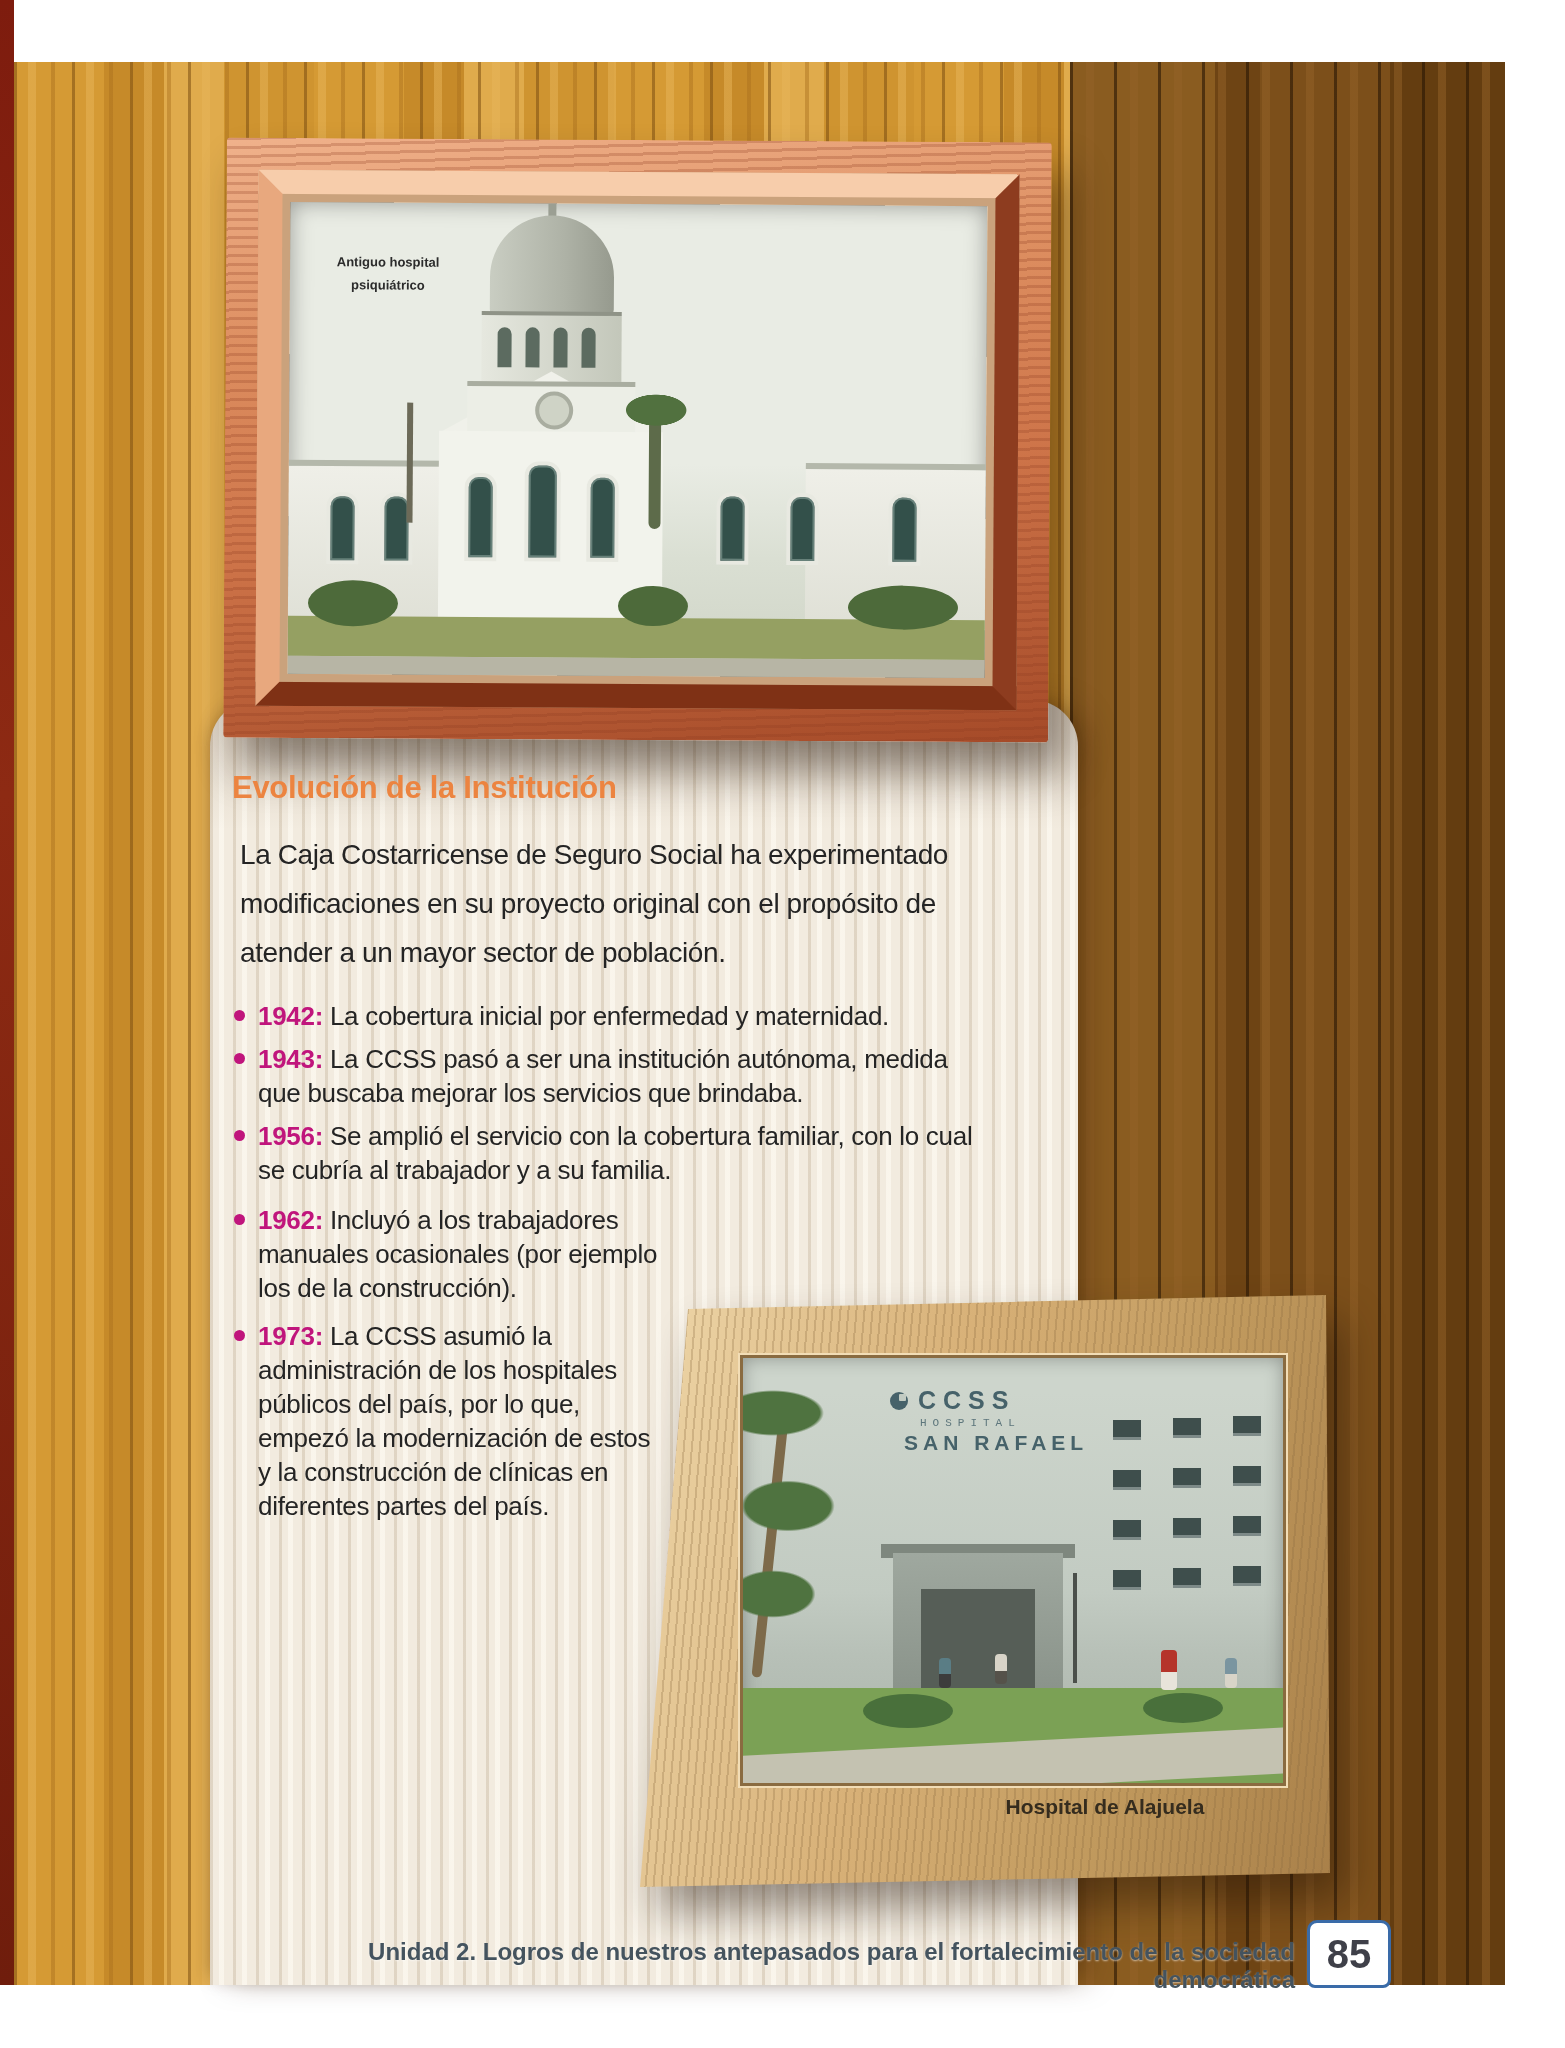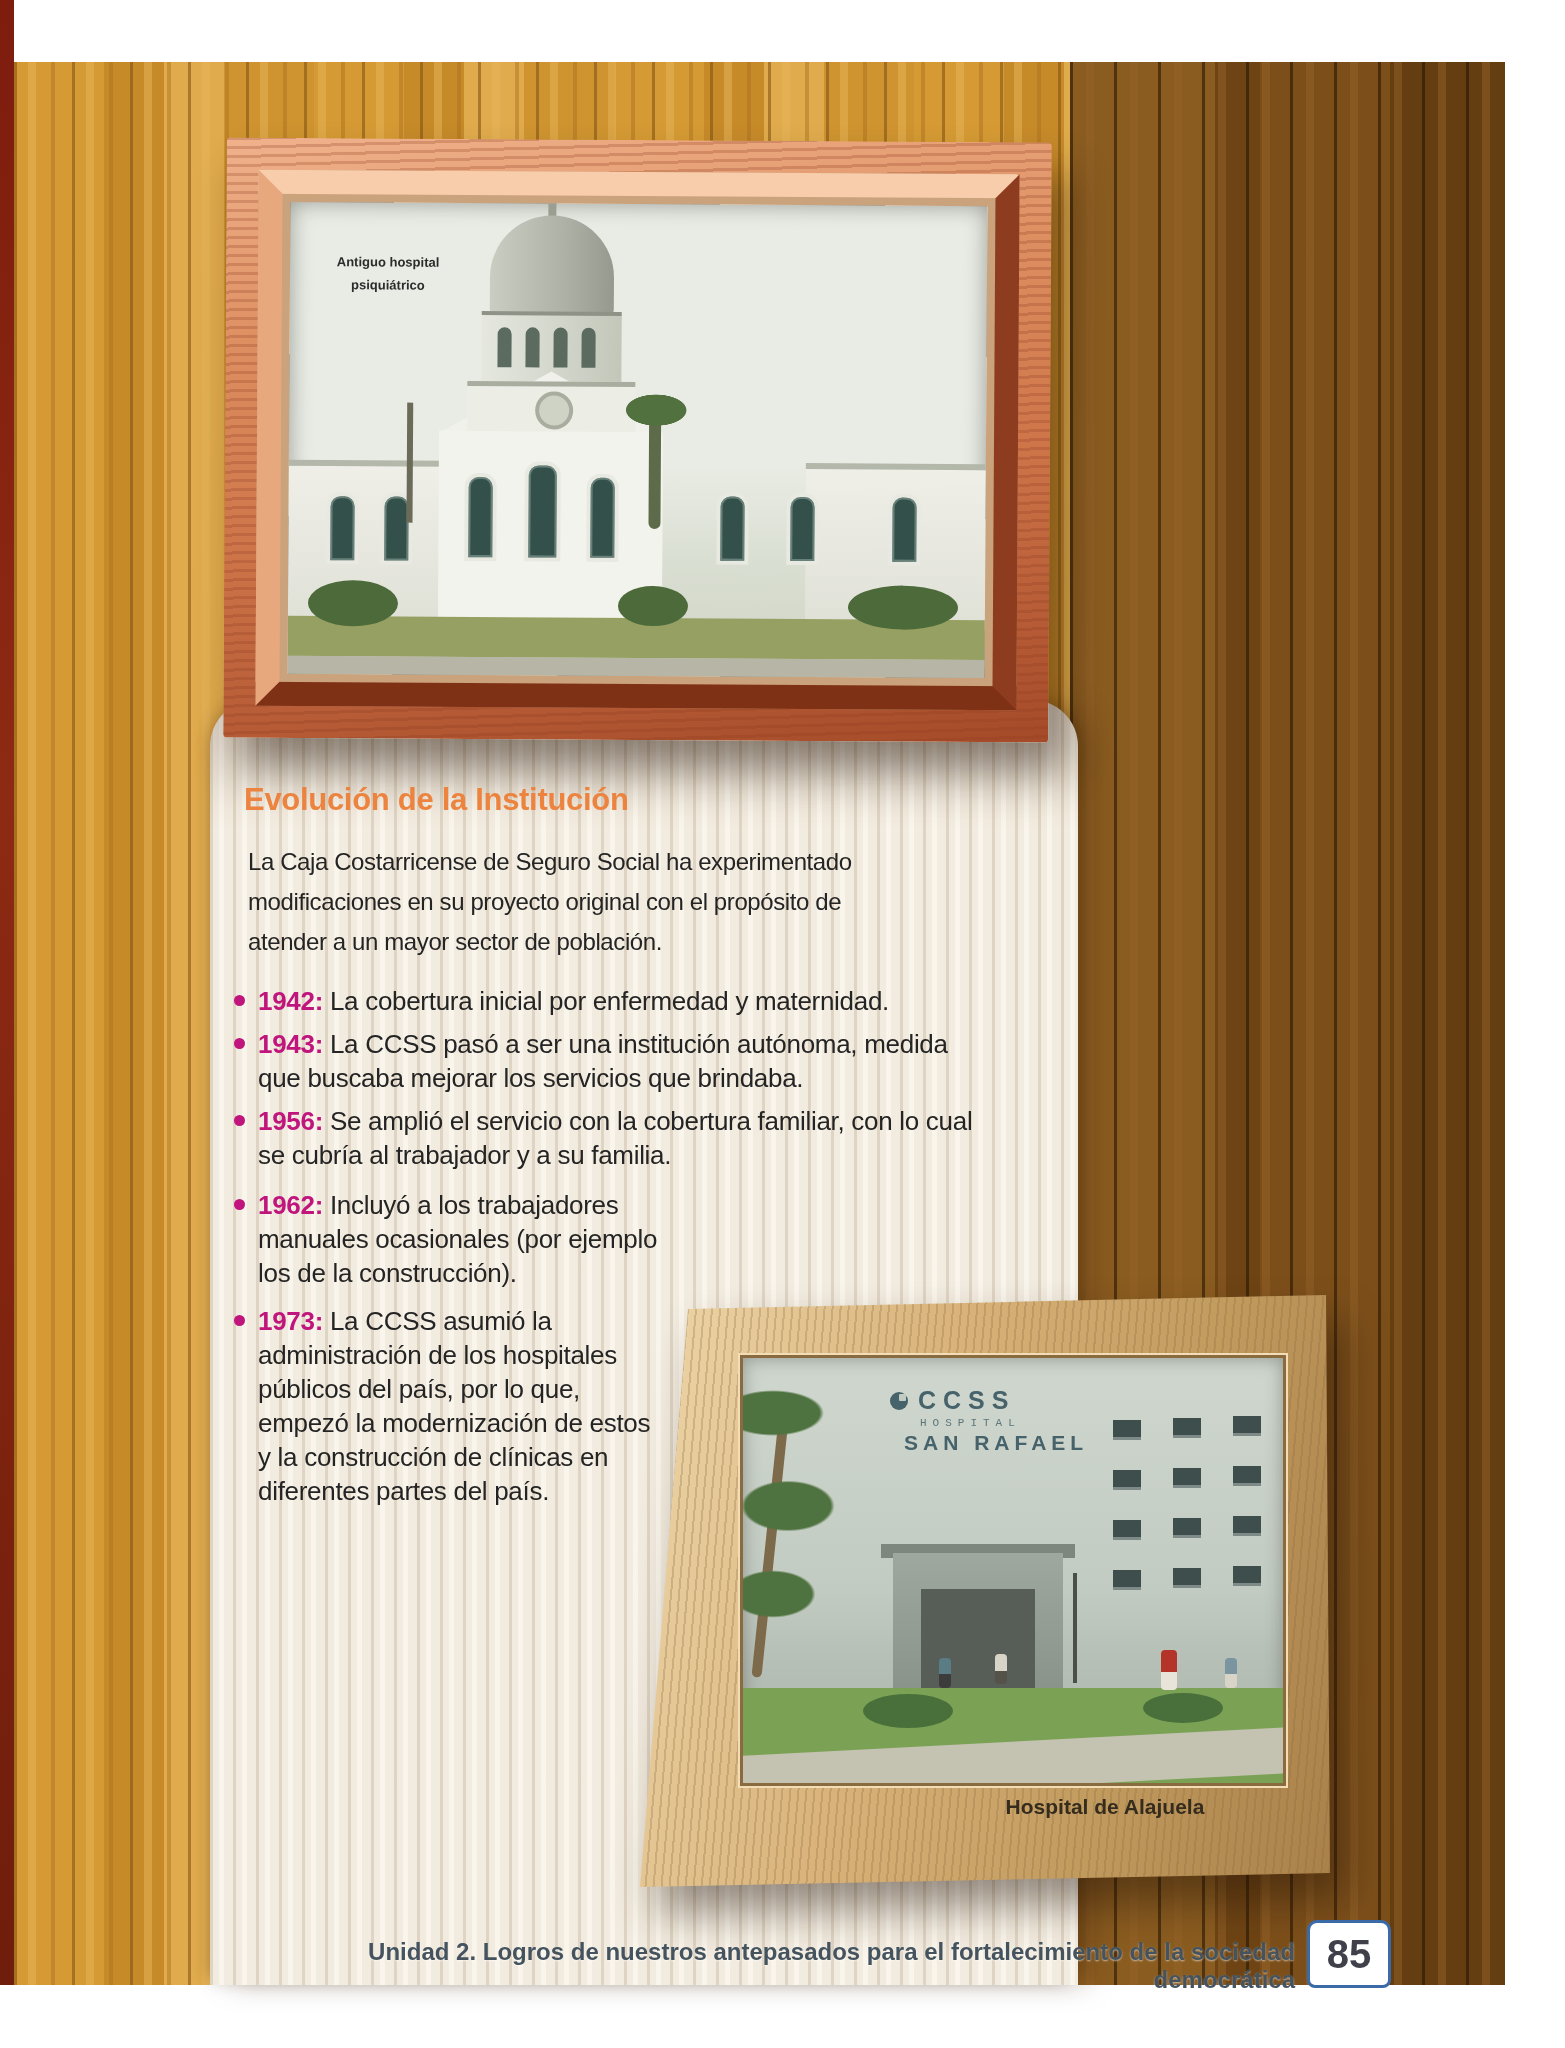--- a/index.html
+++ b/index.html
@@ -101,22 +101,22 @@
   .p2-hedge{position:absolute;border-radius:50%;background:#49703b;}
   .palm2{position:absolute;left:22px;top:60px;width:10px;height:260px;background:#7d6a4a;border-radius:5px;transform:rotate(6deg);}
   .frond{position:absolute;border-radius:50%;background:radial-gradient(ellipse,#4f7340 0 55%,rgba(0,0,0,0) 60%);}
   .person{position:absolute;width:12px;height:30px;border-radius:4px;}
   .pole{position:absolute;width:4px;height:110px;background:#4a4f4a;}
   .caption2{position:absolute;left:300px;top:500px;width:330px;text-align:center;
     font-size:21px;font-weight:bold;color:#352c1e;}
 
   
   .content{position:absolute;left:232px;top:772px;width:810px;color:#242424;}
-  h1.evo{margin:12px;font-size:31px;line-height:32px;color:#ec8440;letter-spacing:-.3px;}
-  .intro{margin:26px 0 0 16px;font-size:24px;line-height:40px;letter-spacing:-.4px;}
+  h1.evo{margin:0;font-size:31px;line-height:32px;color:#ec8440;letter-spacing:-.3px;}
+  .intro{margin:26px 0 0 8px;font-size:28px;line-height:49px;letter-spacing:-.4px;}
   ul.timeline{list-style:none;margin:22px 0 0 0;padding:0;}
   ul.timeline li{position:relative;margin:0 0 9px 26px;font-size:26px;line-height:34px;letter-spacing:-.3px;}
   ul.timeline li::before{content:"";position:absolute;left:-24px;top:11px;width:11px;height:11px;border-radius:50%;background:#c0157c;}
   .yr{color:#c0157c;font-weight:bold;}
 
   
   .footer-text{position:absolute;left:360px;top:1938px;width:935px;text-align:right;
     font-size:24px;font-weight:bold;color:#44535e;
     text-shadow:0 1px 2px rgba(255,255,255,.6);}
   .pagenum{position:absolute;left:1307px;top:1920px;width:78px;height:62px;background:#ffffff;

